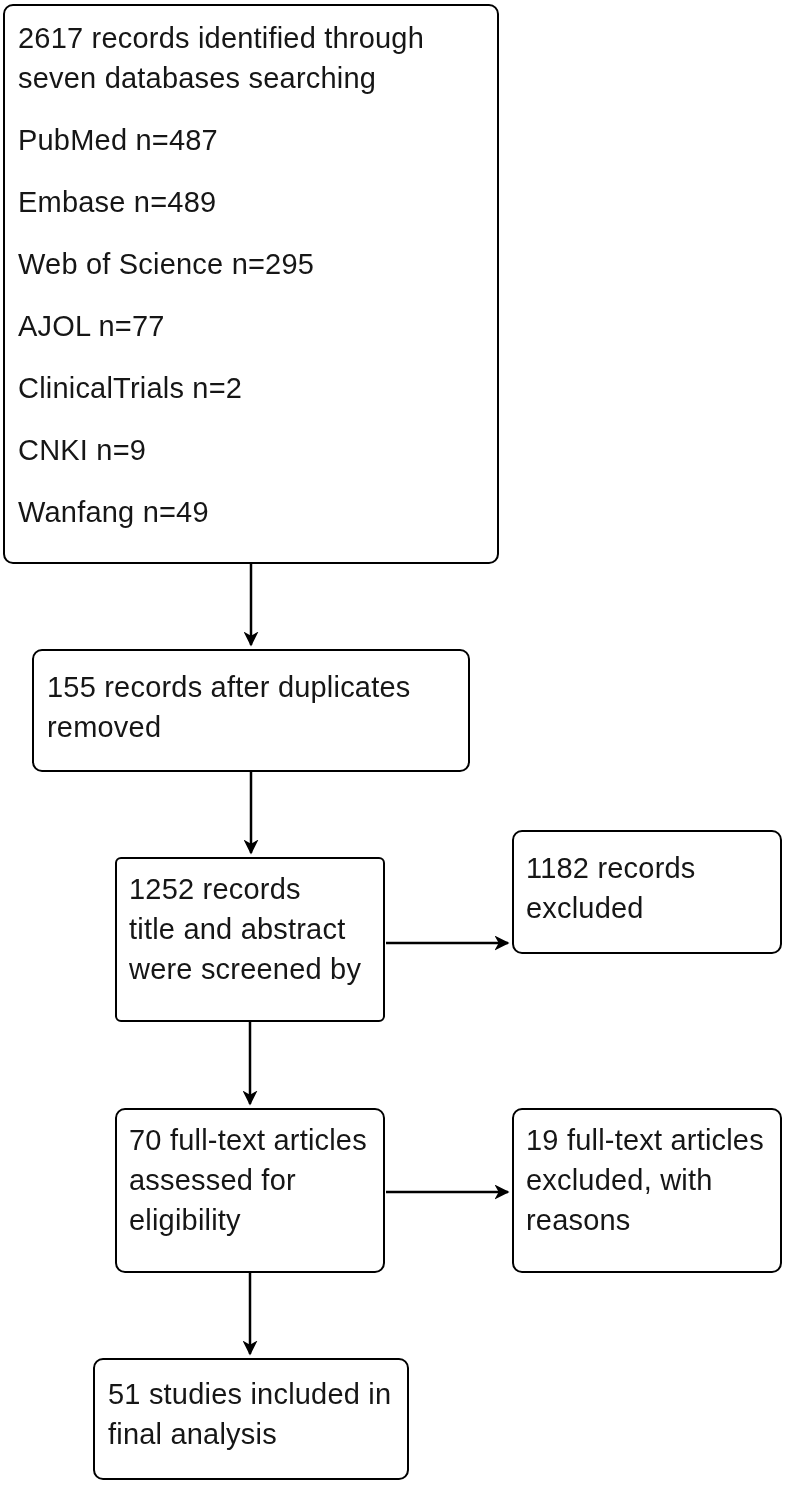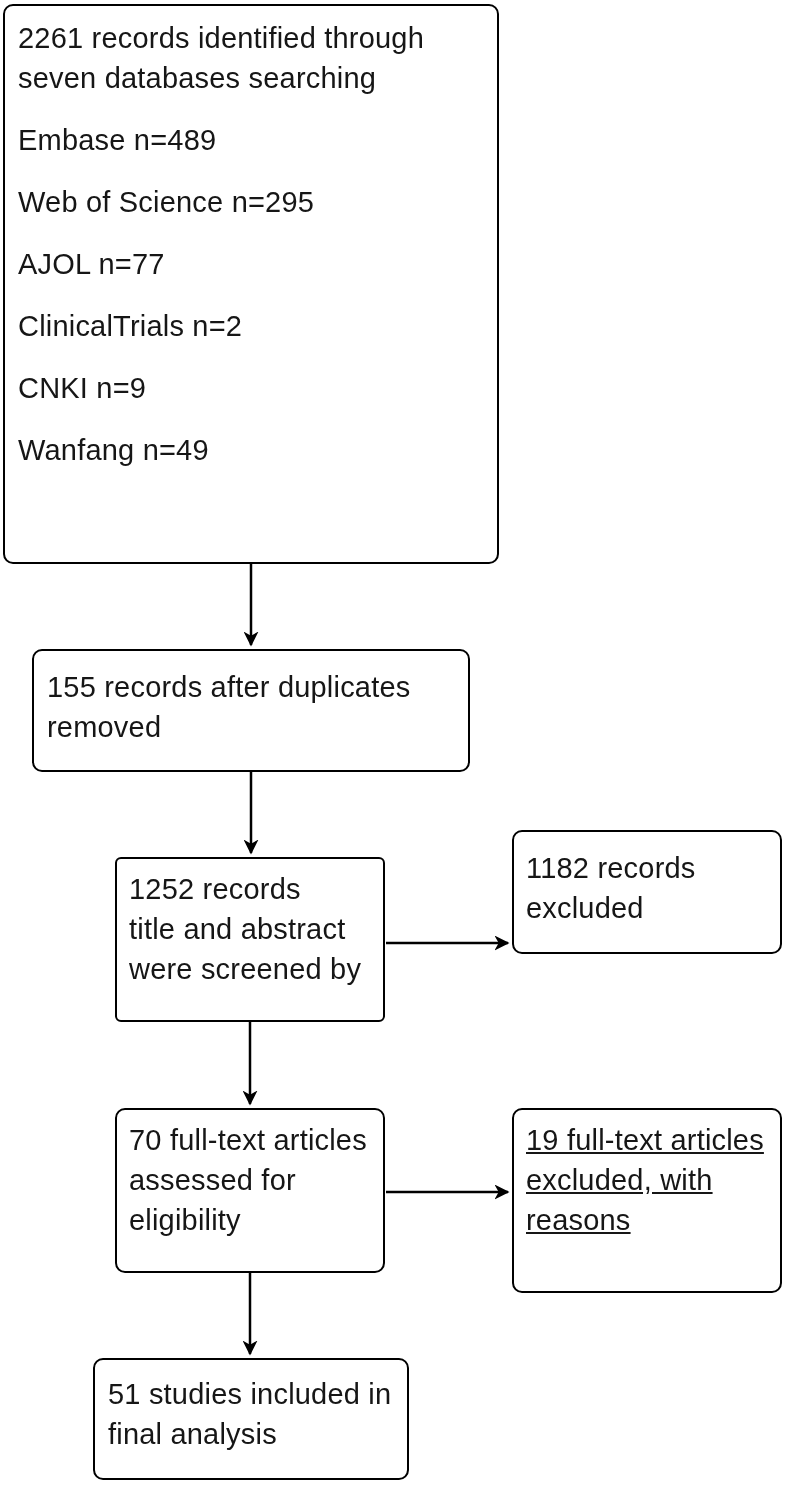--- a/index.html
+++ b/index.html
@@ -60,23 +60,22 @@
   }
   .n-screened-excluded{
     left:512px; top:830px; width:270px; height:124px;
     padding:16px 10px 0 12px;
   }
   .n-fulltext{
     left:115px; top:1108px; width:270px; height:165px;
     padding:10px 10px 0 12px;
   }
   .n-fulltext-excluded{
-    left:512px; top:1108px; width:270px; height:185px;
+    left:512px; top:1108px; width:270px; height:165px;
     padding:10px 10px 0 12px;
-    text-decoration:underline;
   }
   .n-included{
     left:93px; top:1358px; width:316px; height:122px;
     padding:14px 10px 0 13px;
   }
 </style>
 </head>
 <body>
 
 <div class="canvas">
@@ -90,23 +89,24 @@
     <line x1="251" y1="563" x2="251" y2="645" stroke="#000000" stroke-width="2.5" marker-end="url(#ah)"></line>
     <line x1="251" y1="771" x2="251" y2="853" stroke="#000000" stroke-width="2.5" marker-end="url(#ah)"></line>
     <line x1="250" y1="1021" x2="250" y2="1104" stroke="#000000" stroke-width="2.5" marker-end="url(#ah)"></line>
     <line x1="250" y1="1272" x2="250" y2="1354" stroke="#000000" stroke-width="2.5" marker-end="url(#ah)"></line>
     <line x1="386" y1="943" x2="508" y2="943" stroke="#000000" stroke-width="2.5" marker-end="url(#ah)"></line>
     <line x1="386" y1="1192" x2="508" y2="1192" stroke="#000000" stroke-width="2.5" marker-end="url(#ah)"></line>
   </svg>
 
   <div class="node n-identification">
     <div>
-      <div class="ln">2261 records identified through</div>
+      <div class="ln">2617 records identified through</div>
       <div class="ln">seven databases searching</div>
     </div>
+    <div class="ln db">PubMed n=487</div>
     <div class="ln db">Embase n=489</div>
     <div class="ln db">Web of Science n=295</div>
     <div class="ln db">AJOL n=77</div>
     <div class="ln db">ClinicalTrials n=2</div>
     <div class="ln db">CNKI n=9</div>
     <div class="ln db">Wanfang n=49</div>
   </div>
 
   <div class="node n-duplicates">
     <div class="ln">155 records after duplicates</div>

